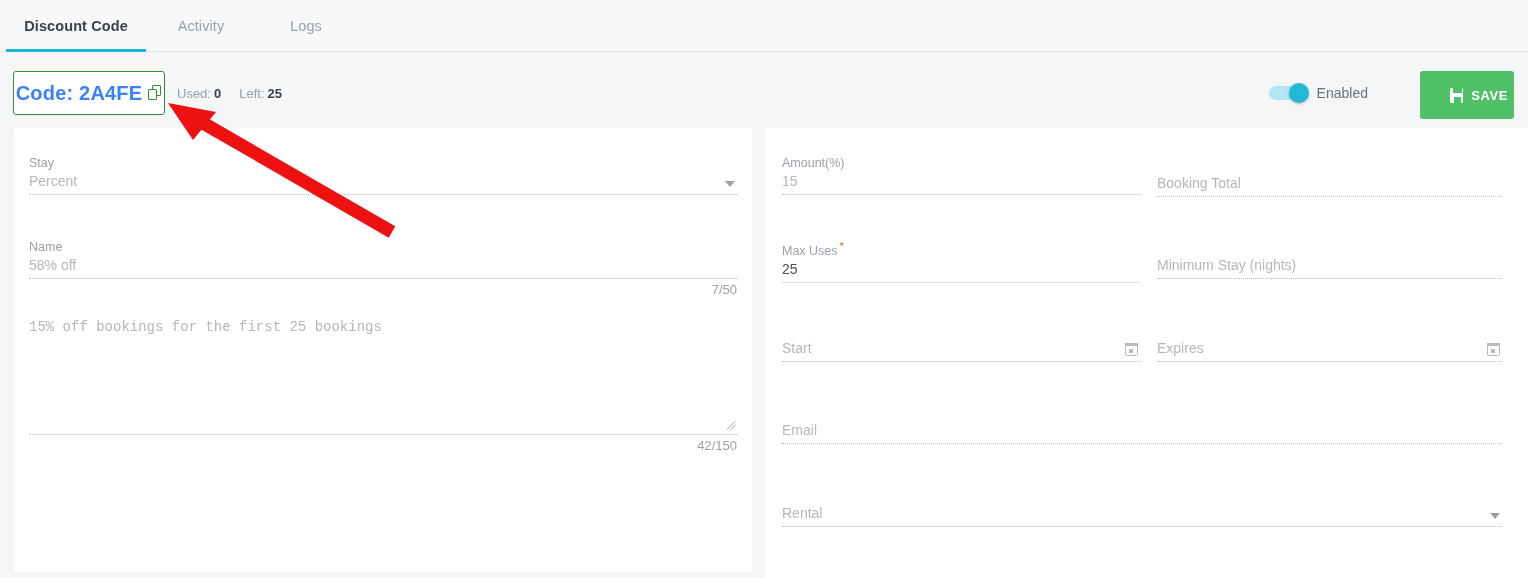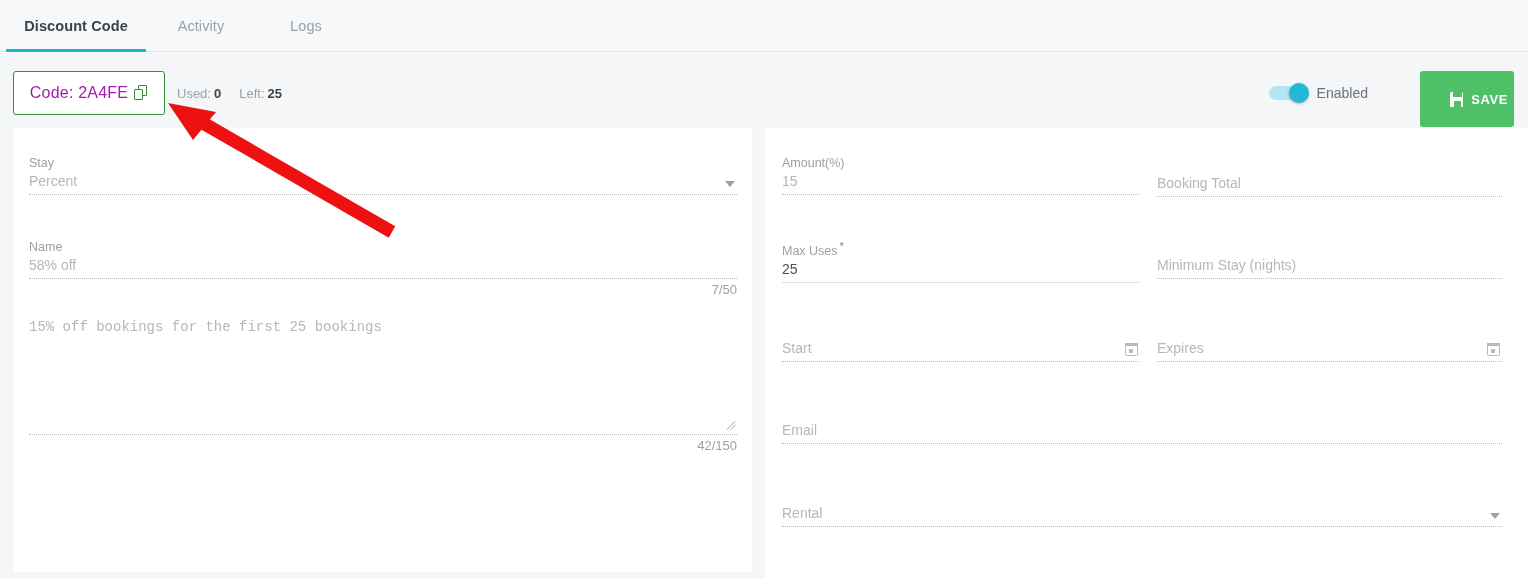--- a/index.html
+++ b/index.html
@@ -47,21 +47,21 @@
   .codebox {
     position: absolute; left: 13px; top: 18px;
     width: 152px; height: 44px;
     border: 1.5px solid #2f8f36;
     border-radius: 3px;
     background: #ffffff;
     display: flex; align-items: center; justify-content: center;
     gap: 6px;
     cursor: pointer;
   }
-  .codebox .codetext { font-size: 16px; color: #a21caf; letter-spacing: .2px; }
+  .codebox .codetext { font-size: 20px; color: #3b82f6; letter-spacing: .2px; font-weight: bold; }
   .copy-ico { display: inline-block; width: 14px; height: 16px; position: relative; }
   .copy-ico i { position: absolute; display: block; border: 1.6px solid #2f8f36; border-radius: 1px; }
   .copy-ico i.back  { width: 9px; height: 11px; left: 4px; top: 0; }
   .copy-ico i.front { width: 9px; height: 11px; left: 0; top: 4px; background: #fff; }
 
   .counts {
     position: absolute; left: 177px; top: 18px; height: 44px;
     display: flex; align-items: center; gap: 18px;
     font-size: 13px;
   }
@@ -79,21 +79,21 @@
   .switch .knob {
     position: absolute; right: -2px; top: -3px;
     width: 20px; height: 20px; border-radius: 50%;
     background: #22b8d8;
     box-shadow: 0 1px 3px rgba(0,0,0,.25);
   }
   .toggle-label { font-size: 14px; color: #6b7279; }
 
   .savebtn {
     position: absolute; right: 14px; top: 18px;
-    width: 94px; height: 56px;
+    width: 94px; height: 48px;
     background: #4fbf68; border: none; border-radius: 3px;
     color: #fff; font-size: 13px; font-weight: bold; letter-spacing: .6px;
     display: flex; align-items: center; justify-content: flex-end; gap: 8px;
     cursor: pointer;
     font-family: "Liberation Sans", sans-serif;
     padding-left: 30px;
   }
   .floppy { display: inline-block; width: 15px; height: 15px; position: relative; background: #fff; border-radius: 1.5px; }
   .floppy::before { content: ""; position: absolute; left: 3px; top: 0; width: 9px; height: 5px; background: #4fbf68; }
   .floppy::after { content: ""; position: absolute; left: 4px; bottom: 0; width: 7px; height: 6px; background: #4fbf68; }

